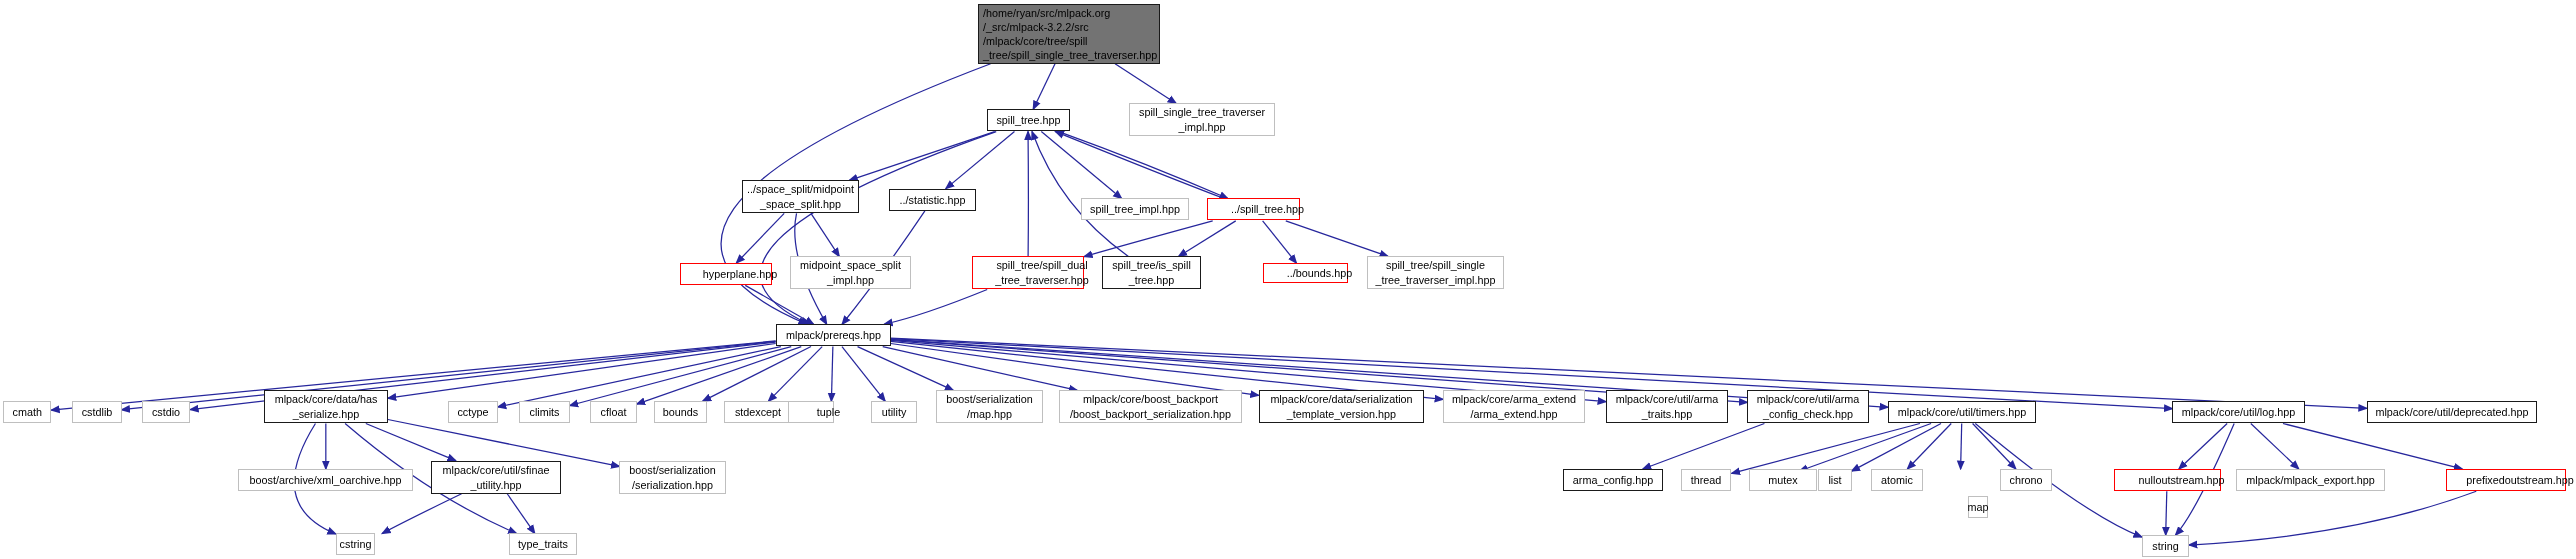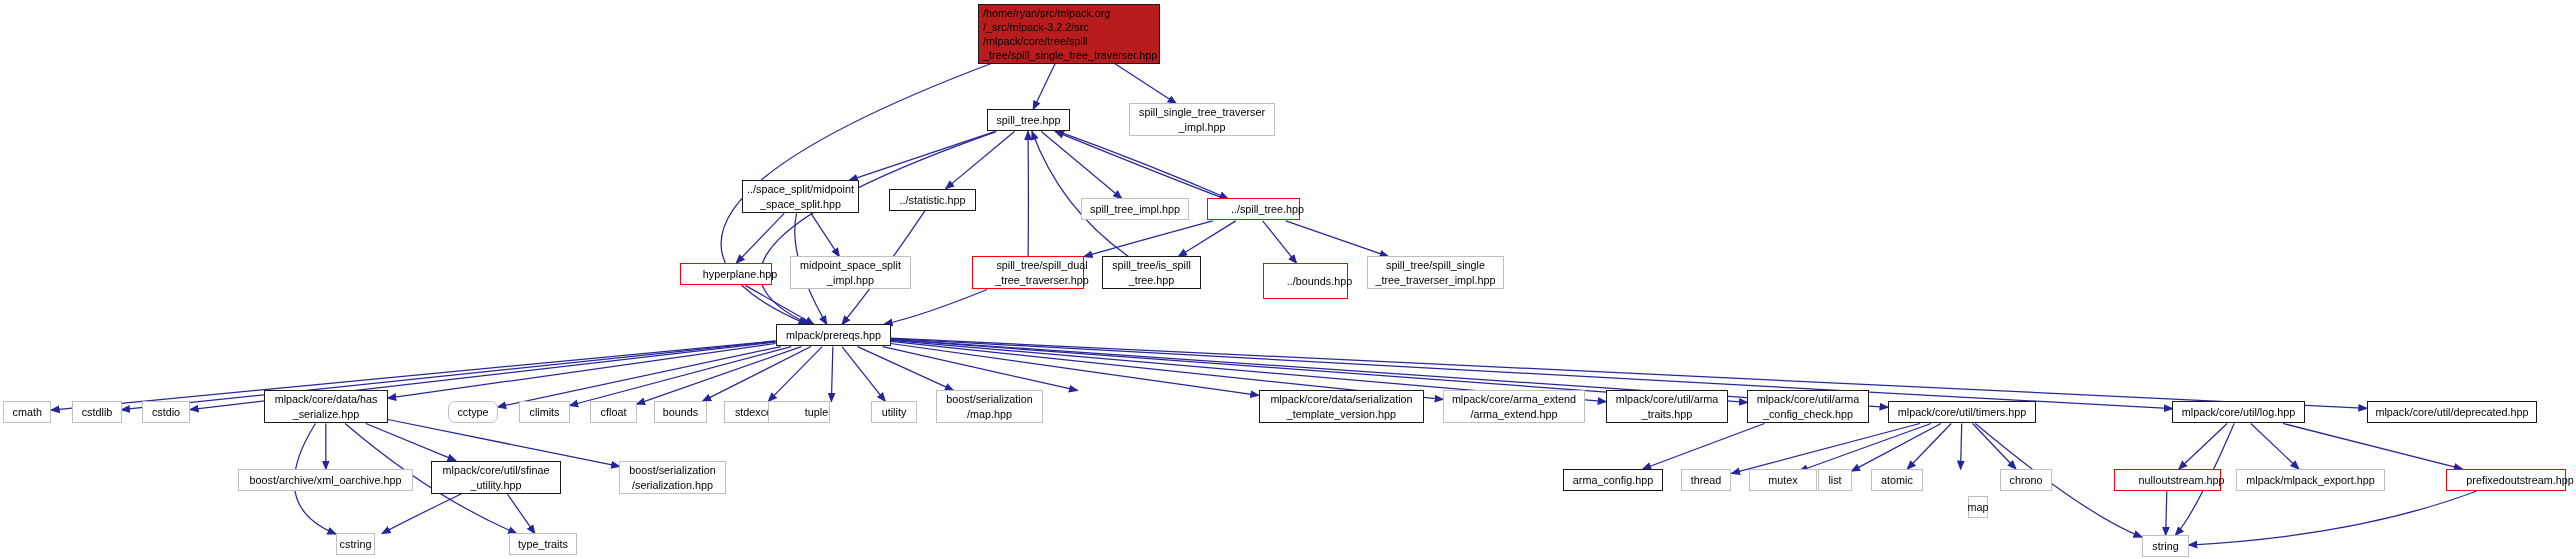--- a/index.html
+++ b/index.html
@@ -5,21 +5,21 @@
   html,body{margin:0;padding:0;background:#ffffff;}
   #stage{position:relative;width:2576px;height:560px;background:#ffffff;overflow:hidden;
          font-family:"Liberation Sans", sans-serif;}
   #edges{position:absolute;left:0;top:0;z-index:0;}
   .node{position:absolute;z-index:1;box-sizing:border-box;background:#ffffff;
         display:flex;align-items:center;justify-content:center;text-align:center;
         font-size:10.8px;line-height:1.32;color:#000;white-space:pre-line;text-decoration:none;cursor:pointer;}
   .node.black{border:1.7px solid #1a1a1a;}
   .node.gray{border:0.8px solid #bfbfbf;}
   .node.red{border:1.7px solid #ff0000;padding-left:28px;}
-  .node.current{border:1.7px solid #1a1a1a;background:#b91c1c;text-align:left;justify-content:flex-start;
+  .node.current{border:1.7px solid #1a1a1a;background:#737373;text-align:left;justify-content:flex-start;
                 padding-left:4.1px;cursor:default;}
 </style>
 </head>
 <body>
 
 <div id="stage">
   <svg id="edges" width="2576" height="560" viewBox="0 0 3115 677">
       <defs>
         <marker id="arrow" viewBox="0 0 10 10" refX="8.5" refY="5" markerWidth="8" markerHeight="8" orient="auto">
           <path d="M0,1 L10,5 L0,9 z" fill="#26269C"></path>
@@ -101,38 +101,40 @@
     <div class="node black" style="left: 889px; top: 189px; width: 87px; height: 22px;">../statistic.hpp</div>
     <div class="node gray" style="left: 1081px; top: 198px; width: 108px; height: 22px;">spill_tree_impl.hpp</div>
     <div class="node red" style="left: 1207px; top: 198px; width: 93px; height: 22px;">../spill_tree.hpp</div>
     <div class="node red" style="left: 680px; top: 263px; width: 92px; height: 22px;">hyperplane.hpp</div>
     <div class="node gray" style="left: 790px; top: 256px; width: 121px; height: 33px;">midpoint_space_split
 _impl.hpp</div>
     <div class="node red" style="left: 972px; top: 256px; width: 112px; height: 33px;">spill_tree/spill_dual
 _tree_traverser.hpp</div>
     <div class="node black" style="left: 1102px; top: 256px; width: 99px; height: 33px;">spill_tree/is_spill
 _tree.hpp</div>
-    <div class="node red" style="left: 1263px; top: 263px; width: 85px; height: 36px;">../bounds.hpp</div>
+    <div class="node red" style="left: 1263px; top: 263px; width: 85px; height: 20px;">../bounds.hpp</div>
     <div class="node gray" style="left: 1367px; top: 256px; width: 137px; height: 33px;">spill_tree/spill_single
 _tree_traverser_impl.hpp</div>
     <div class="node black" style="left: 776px; top: 324px; width: 115px; height: 22px;">mlpack/prereqs.hpp</div>
     <div class="node gray" style="left: 3.3px; top: 401px; width: 48px; height: 22px;">cmath</div>
     <div class="node gray" style="left: 72px; top: 401px; width: 50px; height: 22px;">cstdlib</div>
     <div class="node gray" style="left: 142px; top: 401px; width: 48px; height: 22px;">cstdio</div>
     <div class="node black" style="left: 264px; top: 390px; width: 124px; height: 33px;">mlpack/core/data/has
 _serialize.hpp</div>
-    <div class="node gray" style="left: 448px; top: 401px; width: 50px; height: 22px; border-radius: 7px;">cctype</div>
+    <div class="node gray" style="left: 448px; top: 401px; width: 50px; height: 22px;">cctype</div>
     <div class="node gray" style="left: 519px; top: 401px; width: 51px; height: 22px;">climits</div>
     <div class="node gray" style="left: 590px; top: 401px; width: 47px; height: 22px;">cfloat</div>
     <div class="node gray" style="left: 654px; top: 401px; width: 53px; height: 22px;">bounds</div>
     <div class="node gray" style="left: 724px; top: 401px; width: 68px; height: 22px;">stdexcept</div>
-    <div class="node gray" style="left: 768px; top: 401px; width: 62px; height: 22px; padding-left: 35px;">tuple</div>
+    <div class="node gray" style="left: 788px; top: 401px; width: 46px; height: 22px; padding-left: 35px;">tuple</div>
     <div class="node gray" style="left: 871px; top: 401px; width: 46px; height: 22px;">utility</div>
     <div class="node gray" style="left: 936px; top: 390px; width: 107px; height: 33px;">boost/serialization
 /map.hpp</div>
+    <div class="node gray" style="left: 1059px; top: 390px; width: 183px; height: 33px;">mlpack/core/boost_backport
+/boost_backport_serialization.hpp</div>
     <div class="node black" style="left: 1259px; top: 390px; width: 165px; height: 33px;">mlpack/core/data/serialization
 _template_version.hpp</div>
     <div class="node gray" style="left: 1443px; top: 390px; width: 142px; height: 33px;">mlpack/core/arma_extend
 /arma_extend.hpp</div>
     <div class="node black" style="left: 1606px; top: 390px; width: 122px; height: 33px;">mlpack/core/util/arma
 _traits.hpp</div>
     <div class="node black" style="left: 1747px; top: 390px; width: 122px; height: 33px;">mlpack/core/util/arma
 _config_check.hpp</div>
     <div class="node black" style="left: 1888px; top: 401px; width: 148px; height: 22px;">mlpack/core/util/timers.hpp</div>
     <div class="node black" style="left: 2172px; top: 401px; width: 133px; height: 22px;">mlpack/core/util/log.hpp</div>

